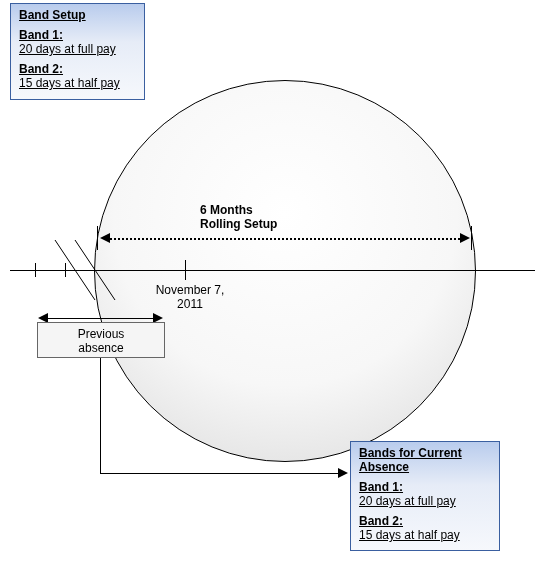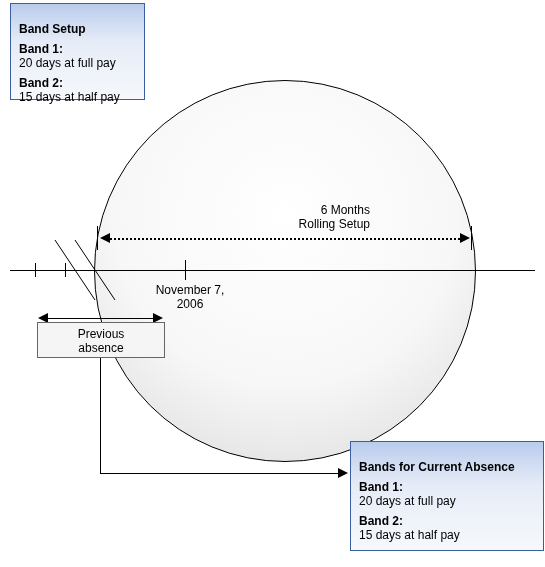--- a/index.html
+++ b/index.html
@@ -10,22 +10,23 @@
     position: relative;
     font-family: Arial, Helvetica, sans-serif;
     font-size: 12px;
     color: #000;
     background: #fff;
   }
   .box {
     position: absolute;
     border: 1px solid #3a5fa0;
     background: linear-gradient(to bottom, #b9cced 0%, #e6ecf7 40%, #f6f8fc 100%);
-    padding: 18px 8px;
+    padding: 4px 8px;
     box-sizing: border-box;
+    text-decoration: underline;
   }
   .box .title {
     font-weight: bold;
     margin-bottom: 6px;
   }
   .box .label {
     font-weight: bold;
   }
   .circle {
     position: absolute;
@@ -38,22 +39,22 @@
     height: 0;
     border-top: 1px solid #000;
   }
   .tick {
     position: absolute;
     width: 0;
     border-left: 1px solid #000;
   }
   .term-label {
     position: absolute;
-    text-align: right;
-    font-weight: normal;
+    text-align: left;
+    font-weight: bold;
     line-height: 1.2;
   }
   .date-label {
     position: absolute;
     text-align: center;
     line-height: 1.2;
   }
   .prev-abs {
     position: absolute;
     border: 1px solid #666;
@@ -120,21 +121,21 @@
 <div class="tick" style="left:65px; top:263px; height:14px;"></div>
 <div class="tick" style="left:185px; top:260px; height:20px;"></div>
 
 <svg class="diag" style="left:45px; top:230px; width:80px; height:80px;">
   <line x1="10" y1="10" x2="50" y2="70" stroke="#000" stroke-width="1"></line>
   <line x1="30" y1="10" x2="70" y2="70" stroke="#000" stroke-width="1"></line>
 </svg>
 
 <div class="date-label" style="left:150px; top:283px; width:80px;">
   <span>November 7,</span><br>
-  <span>2006</span>
+  <span>2011</span>
 </div>
 
 <div class="term-label" style="left:200px; top:203px; width:170px;">
   <span>6 Months</span><br>
   <span>Rolling Setup</span>
 </div>
 
 <div class="vbar" style="left:97px; top:226px; height:24px;"></div>
 <div class="vbar" style="left:471px; top:226px; height:24px;"></div>
 <div class="arrowhead left" style="left:100px; top:233px;"></div>
@@ -146,19 +147,19 @@
 <div class="arrowhead right" style="left:153px; top:313px;"></div>
 
 <div class="prev-abs" style="left:37px; top:322px; width:128px; height:36px;">
   <span>Previous absence</span><br>
 </div>
 
 <div class="connector-v" style="left:100px; top:358px; height:115px;"></div>
 <div class="connector-h" style="left:100px; top:473px; width:238px;"></div>
 <div class="arrowhead right" style="left:338px; top:468px;"></div>
 
-<div class="box" style="left:350px; top:441px; width:194px; height:110px;">
+<div class="box" style="left:350px; top:441px; width:150px; height:110px;">
   <div class="title">Bands for Current Absence</div>
   <div class="label">Band 1:</div>
   <div style="margin-bottom:6px;">20 days at full pay</div>
   <div class="label">Band 2:</div>
   <div>15 days at half pay</div>
 </div>
 
 </body></html>

